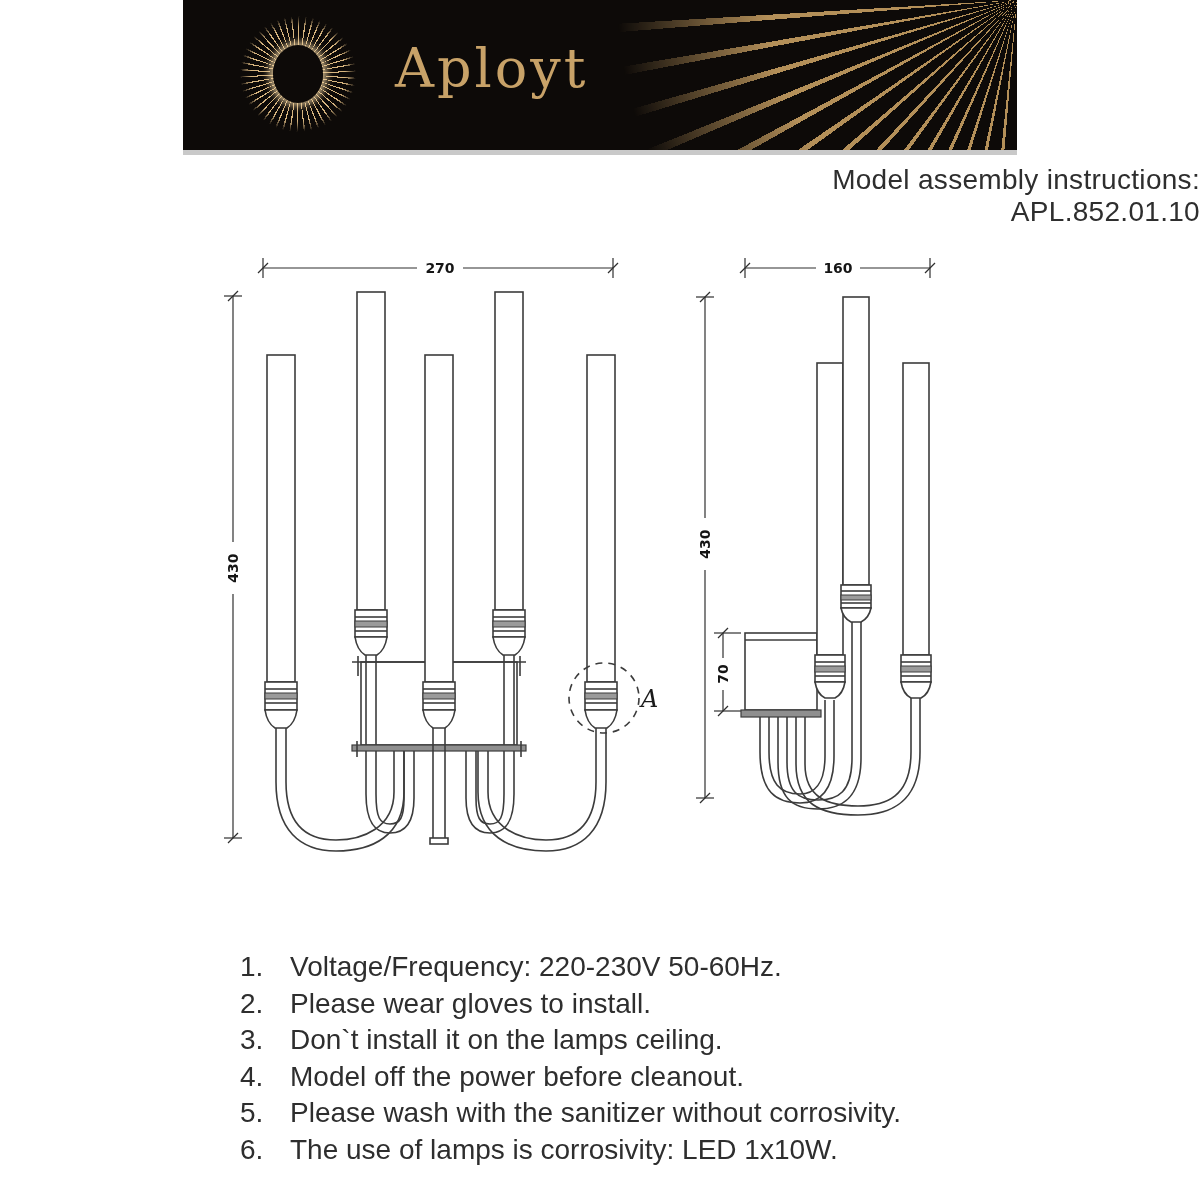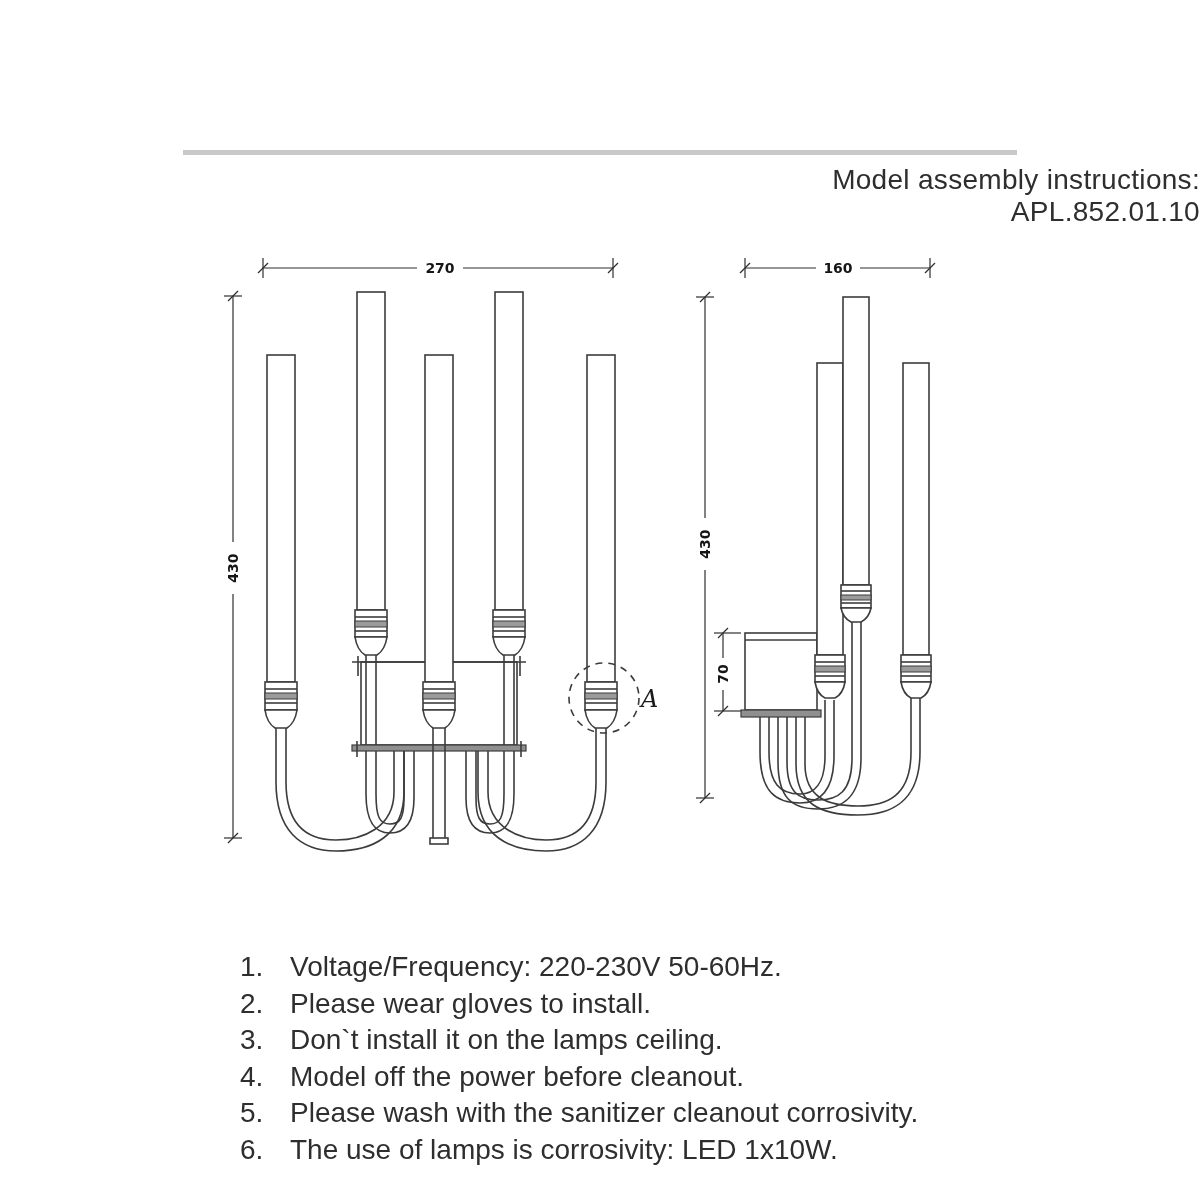--- a/index.html
+++ b/index.html
@@ -42,20 +42,29 @@
   
   .list{position:absolute;left:240px;top:949px;font-size:28px;line-height:36.5px;color:#2e2e2e;}
   .li{display:flex;}
   .num{width:50px;flex:none;}
 </style>
 </head>
 <body>
 
 <div class="page">
 
+  <header class="banner">
+    <div class="sunburst">
+      <div class="rays"></div>
+      <div class="ring"></div>
+      <div class="core"></div>
+    </div>
+    <div class="wordmark">Aployt</div>
+    <div class="corner-rays"></div>
+  </header>
   <div class="banner-edge"></div>
 
   <div class="title">
     <div>Model assembly instructions:</div>
     <div>APL.852.01.10</div>
   </div>
 
   <svg class="drawing" width="760" height="620" viewBox="200 250 760 620">
     <defs>
 
@@ -246,21 +255,21 @@
     <div class="li">
       <span class="num">3.</span>
       <span class="txt">Don`t install it on the lamps ceiling.</span>
     </div>
     <div class="li">
       <span class="num">4.</span>
       <span class="txt">Model off the power before cleanout.</span>
     </div>
     <div class="li">
       <span class="num">5.</span>
-      <span class="txt">Please wash with the sanitizer cleanout corrosivity.</span>
+      <span class="txt">Please wash with the sanitizer without corrosivity.</span>
     </div>
     <div class="li">
       <span class="num">6.</span>
       <span class="txt">The use of lamps is corrosivity: LED 1x10W.</span>
     </div>
   </div>
 
 </div>
 
 </body></html>

